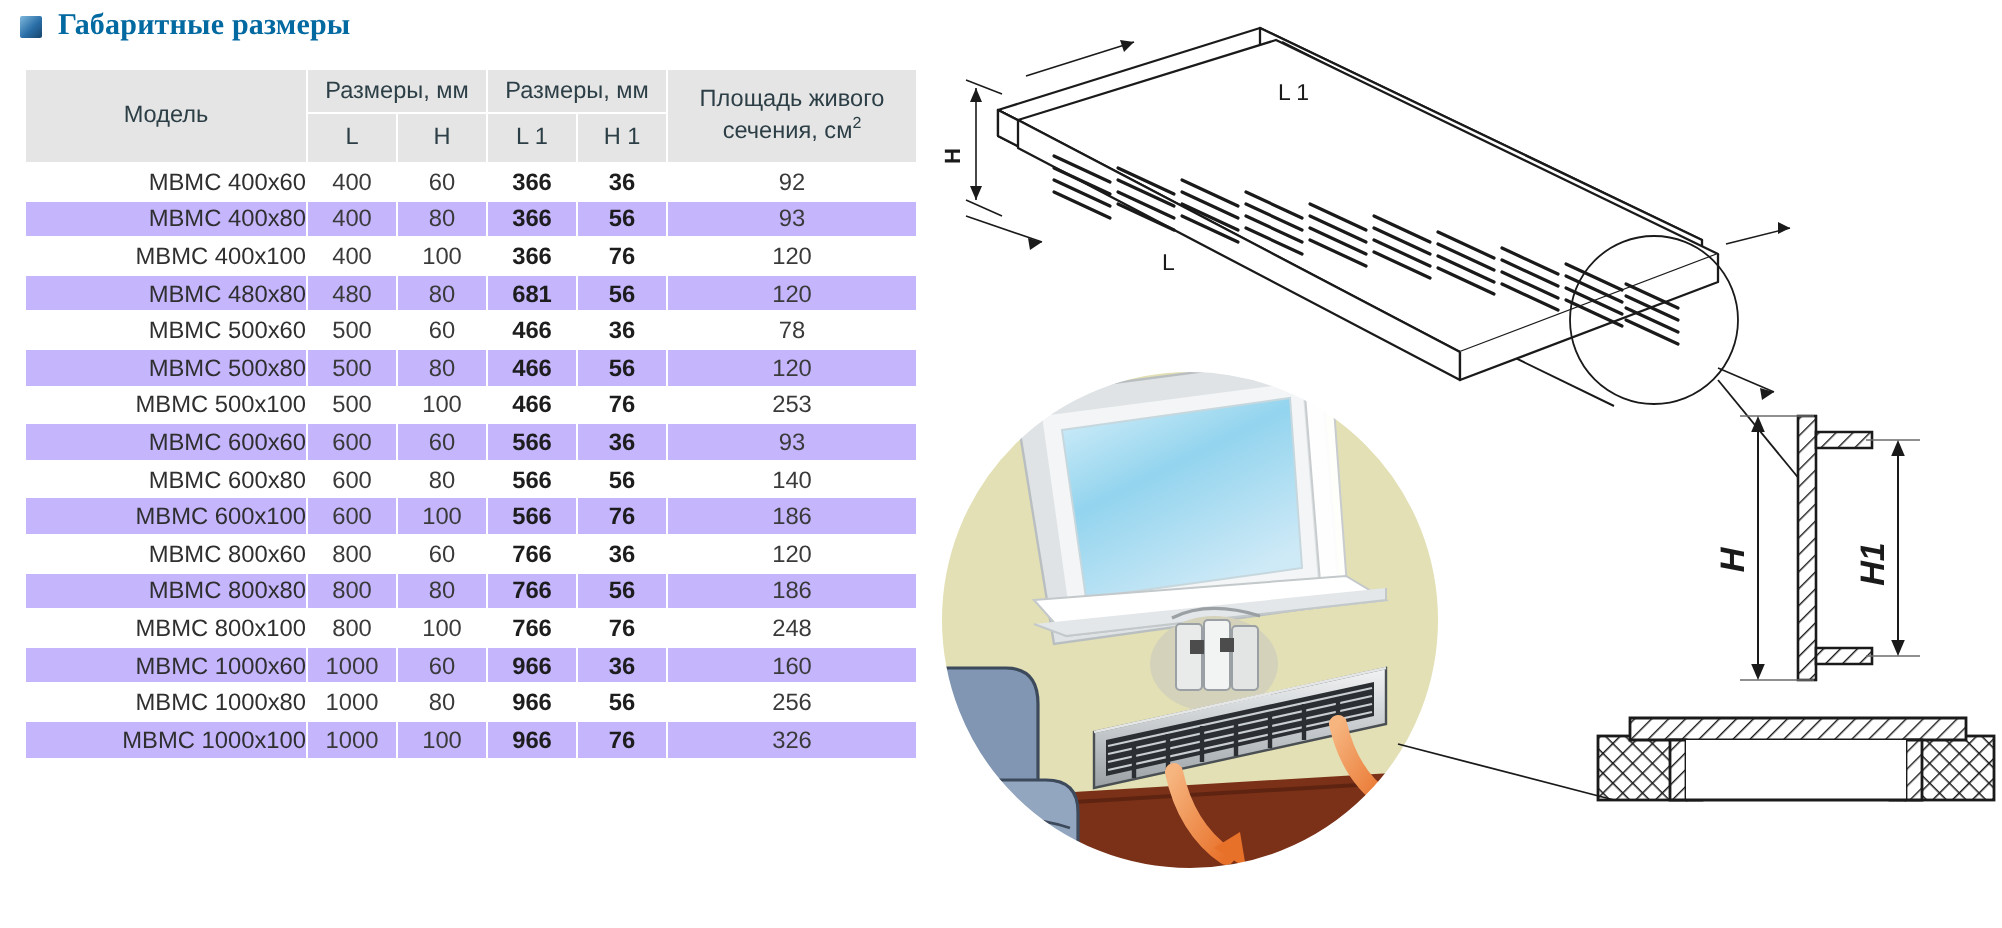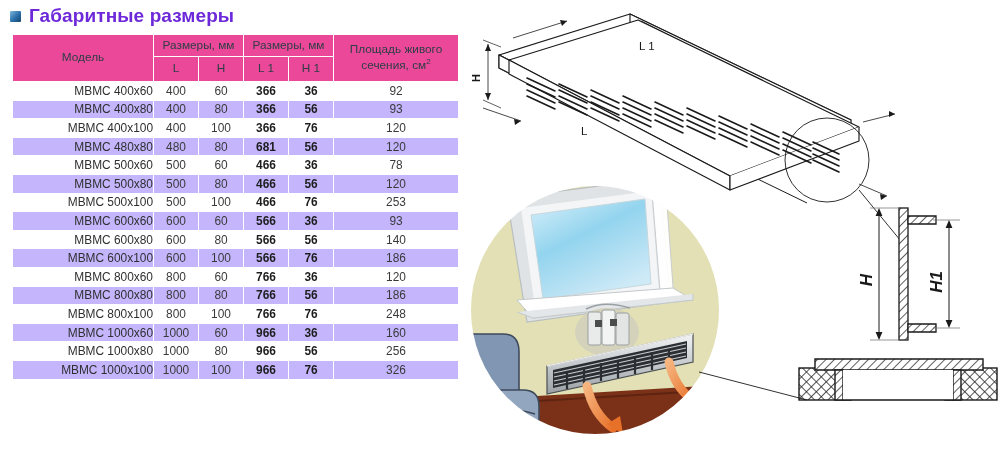--- a/index.html
+++ b/index.html
@@ -12,31 +12,32 @@
   .page{position:absolute;inset:0;}
 
   
   .title-row{position:absolute;left:10px;top:5px;display:flex;align-items:center;gap:8px;}
   .bullet{
     width:11px;height:11px;flex:0 0 auto;
     background:linear-gradient(135deg,#7fb8dc 0%,#2a6fa8 55%,#16456c 100%);
     border-radius:1px;
   }
   .title-text{
-    font-size:19px;font-weight:bold;color:#6d28d9;letter-spacing:.1px;
+    font-size:15px;font-weight:bold;color:#0369a1;letter-spacing:.1px;
     white-space:nowrap;
+    font-family:Liberation Serif, serif;
   }
 
   
   .table-wrap{position:absolute;left:12px;top:34px;width:440px;}
   table.spec{border-collapse:separate;border-spacing:1px;width:440px;
     table-layout:fixed;font-size:11.6px;color:#2b2b2b;}
   table.spec th,table.spec td{padding:0;margin:0;}
   th.hd{
-    background:#ec4899;color:#2c3e46;font-weight:normal;
+    background:#e5e5e5;color:#2c3e46;font-weight:normal;
     text-align:center;vertical-align:middle;line-height:1.18;
     font-size:11.8px;
   }
   th.hd-model{height:46px;}
   th.hd-top{height:20px;}
   th.hd-sub{height:22px;}
   th.hd-area{height:46px;padding:0 4px;}
   td.cell{
     text-align:center;vertical-align:middle;height:17.6px;
     background:transparent;font-size:11.9px;color:#3a3a3a;

